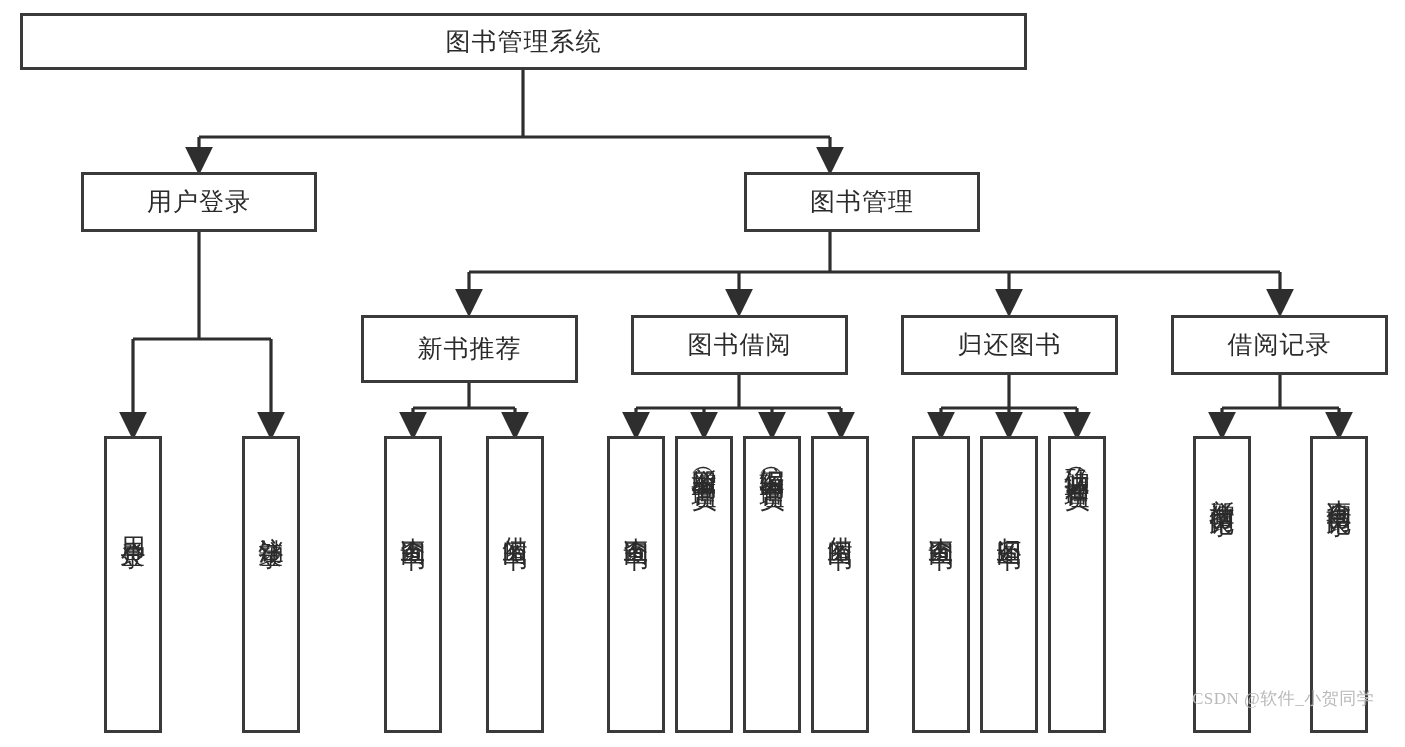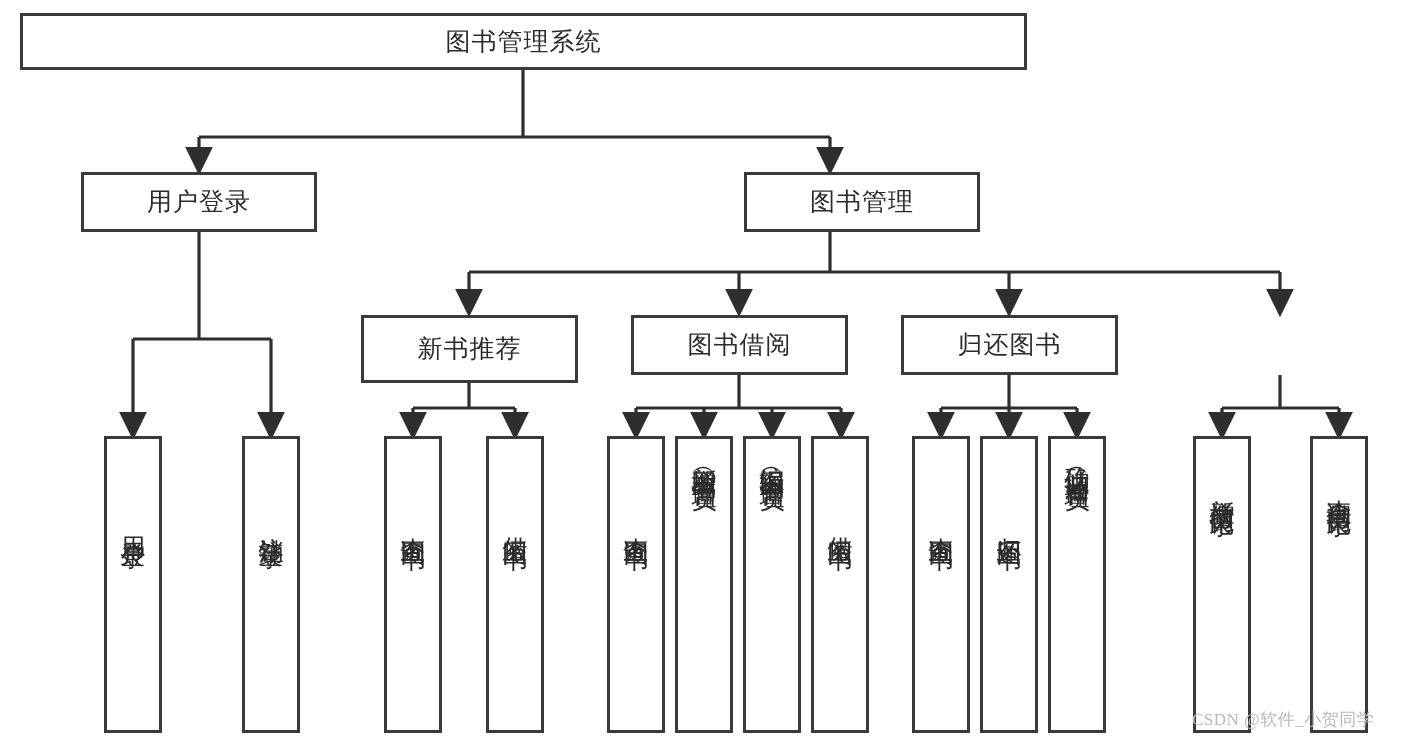--- a/index.html
+++ b/index.html
@@ -137,20 +137,23 @@
 
   <div class="node horiz" style="left:361px; top:315px; width:217px; height:68px;">
     <span class="label">新书推荐</span>
   </div>
   <div class="node horiz" style="left:631px; top:315px; width:217px; height:60px;">
     <span class="label">图书借阅</span>
   </div>
   <div class="node horiz" style="left:901px; top:315px; width:217px; height:60px;">
     <span class="label">归还图书</span>
   </div>
+  <div class="node horiz" style="left:1171px; top:315px; width:217px; height:60px;">
+    <span class="label">借阅记录</span>
+  </div>
 
   <div class="node vert" style="left:104px; top:436px; width:58px; height:297px; padding-top:78px;">
     <span class="label">用户登录</span>
   </div>
   <div class="node vert" style="left:242px; top:436px; width:58px; height:297px; padding-top:78px;">
     <span class="label">注销登录</span>
   </div>
 
   <div class="node vert" style="left:384px; top:436px; width:58px; height:297px; padding-top:78px;">
     <span class="label">查询图书</span>
@@ -182,15 +185,15 @@
     <span class="label">确认归还（管理员）</span>
   </div>
 
   <div class="node vert" style="left:1193px; top:436px; width:58px; height:297px; padding-top:40px;">
     <span class="label">新增借阅记录</span>
   </div>
   <div class="node vert" style="left:1310px; top:436px; width:58px; height:297px; padding-top:40px;">
     <span class="label">查询借阅记录</span>
   </div>
 
-  <div class="watermark" style="left:1192px; top:708px;">CSDN @软件_小贺同学</div>
+  <div class="watermark" style="left:1192px; top:687px;">CSDN @软件_小贺同学</div>
 
 </div>
 
 </body></html>

